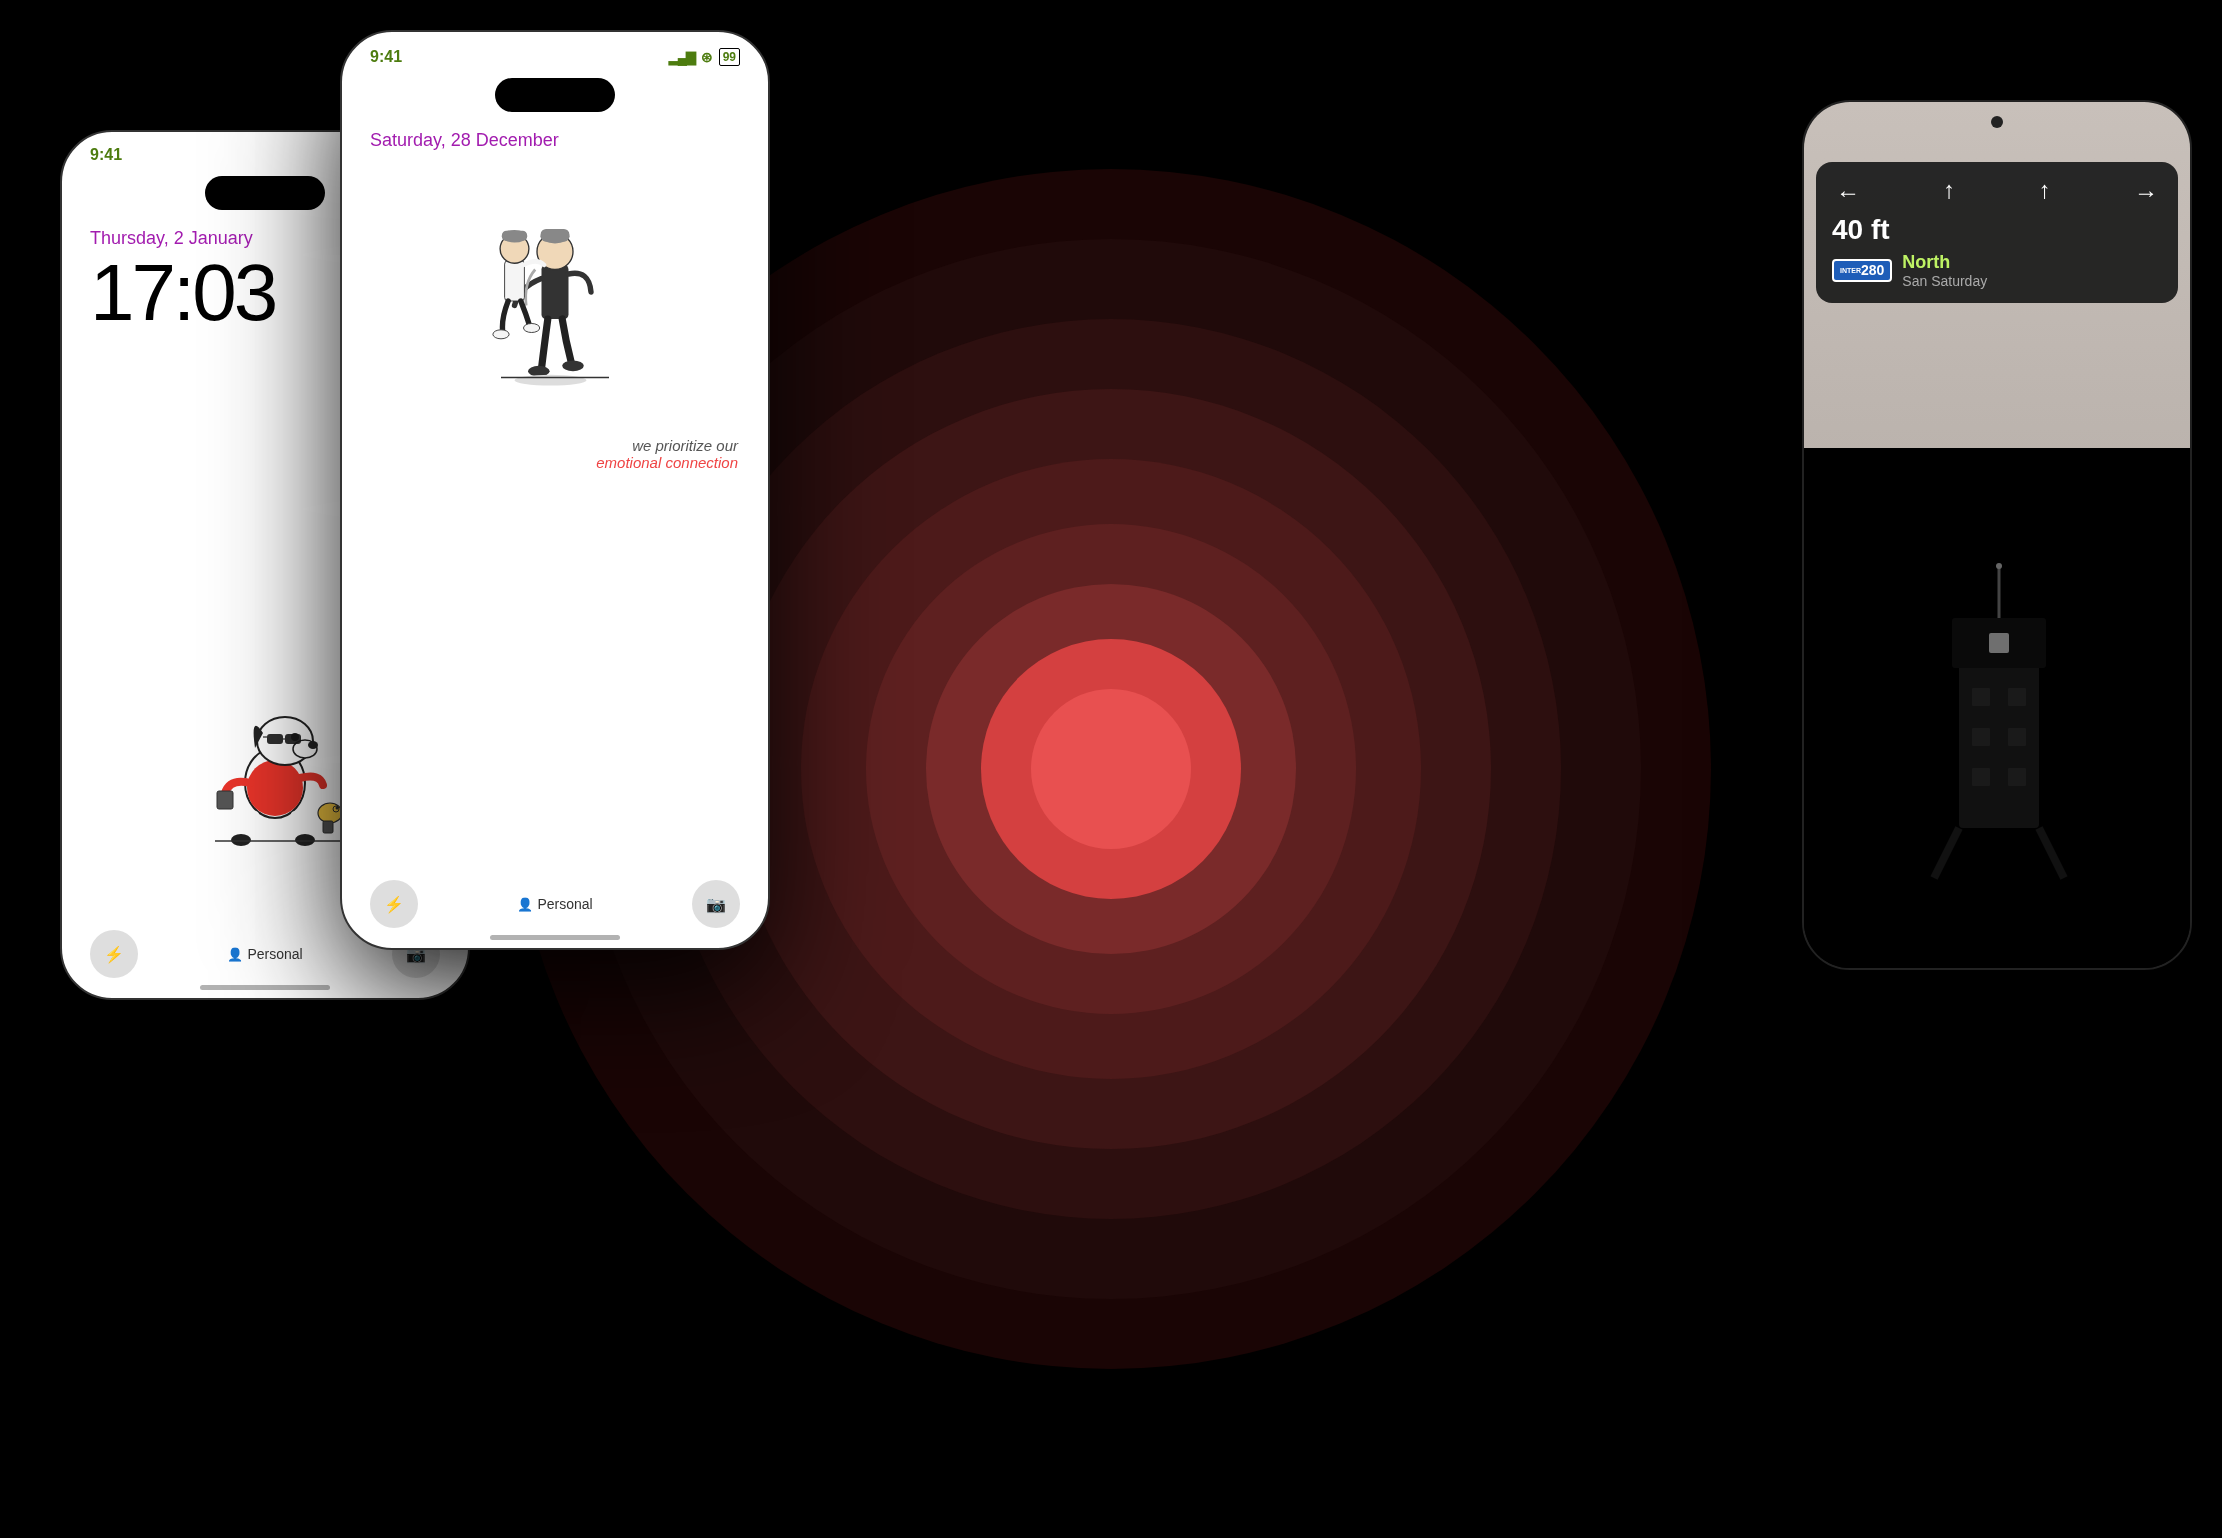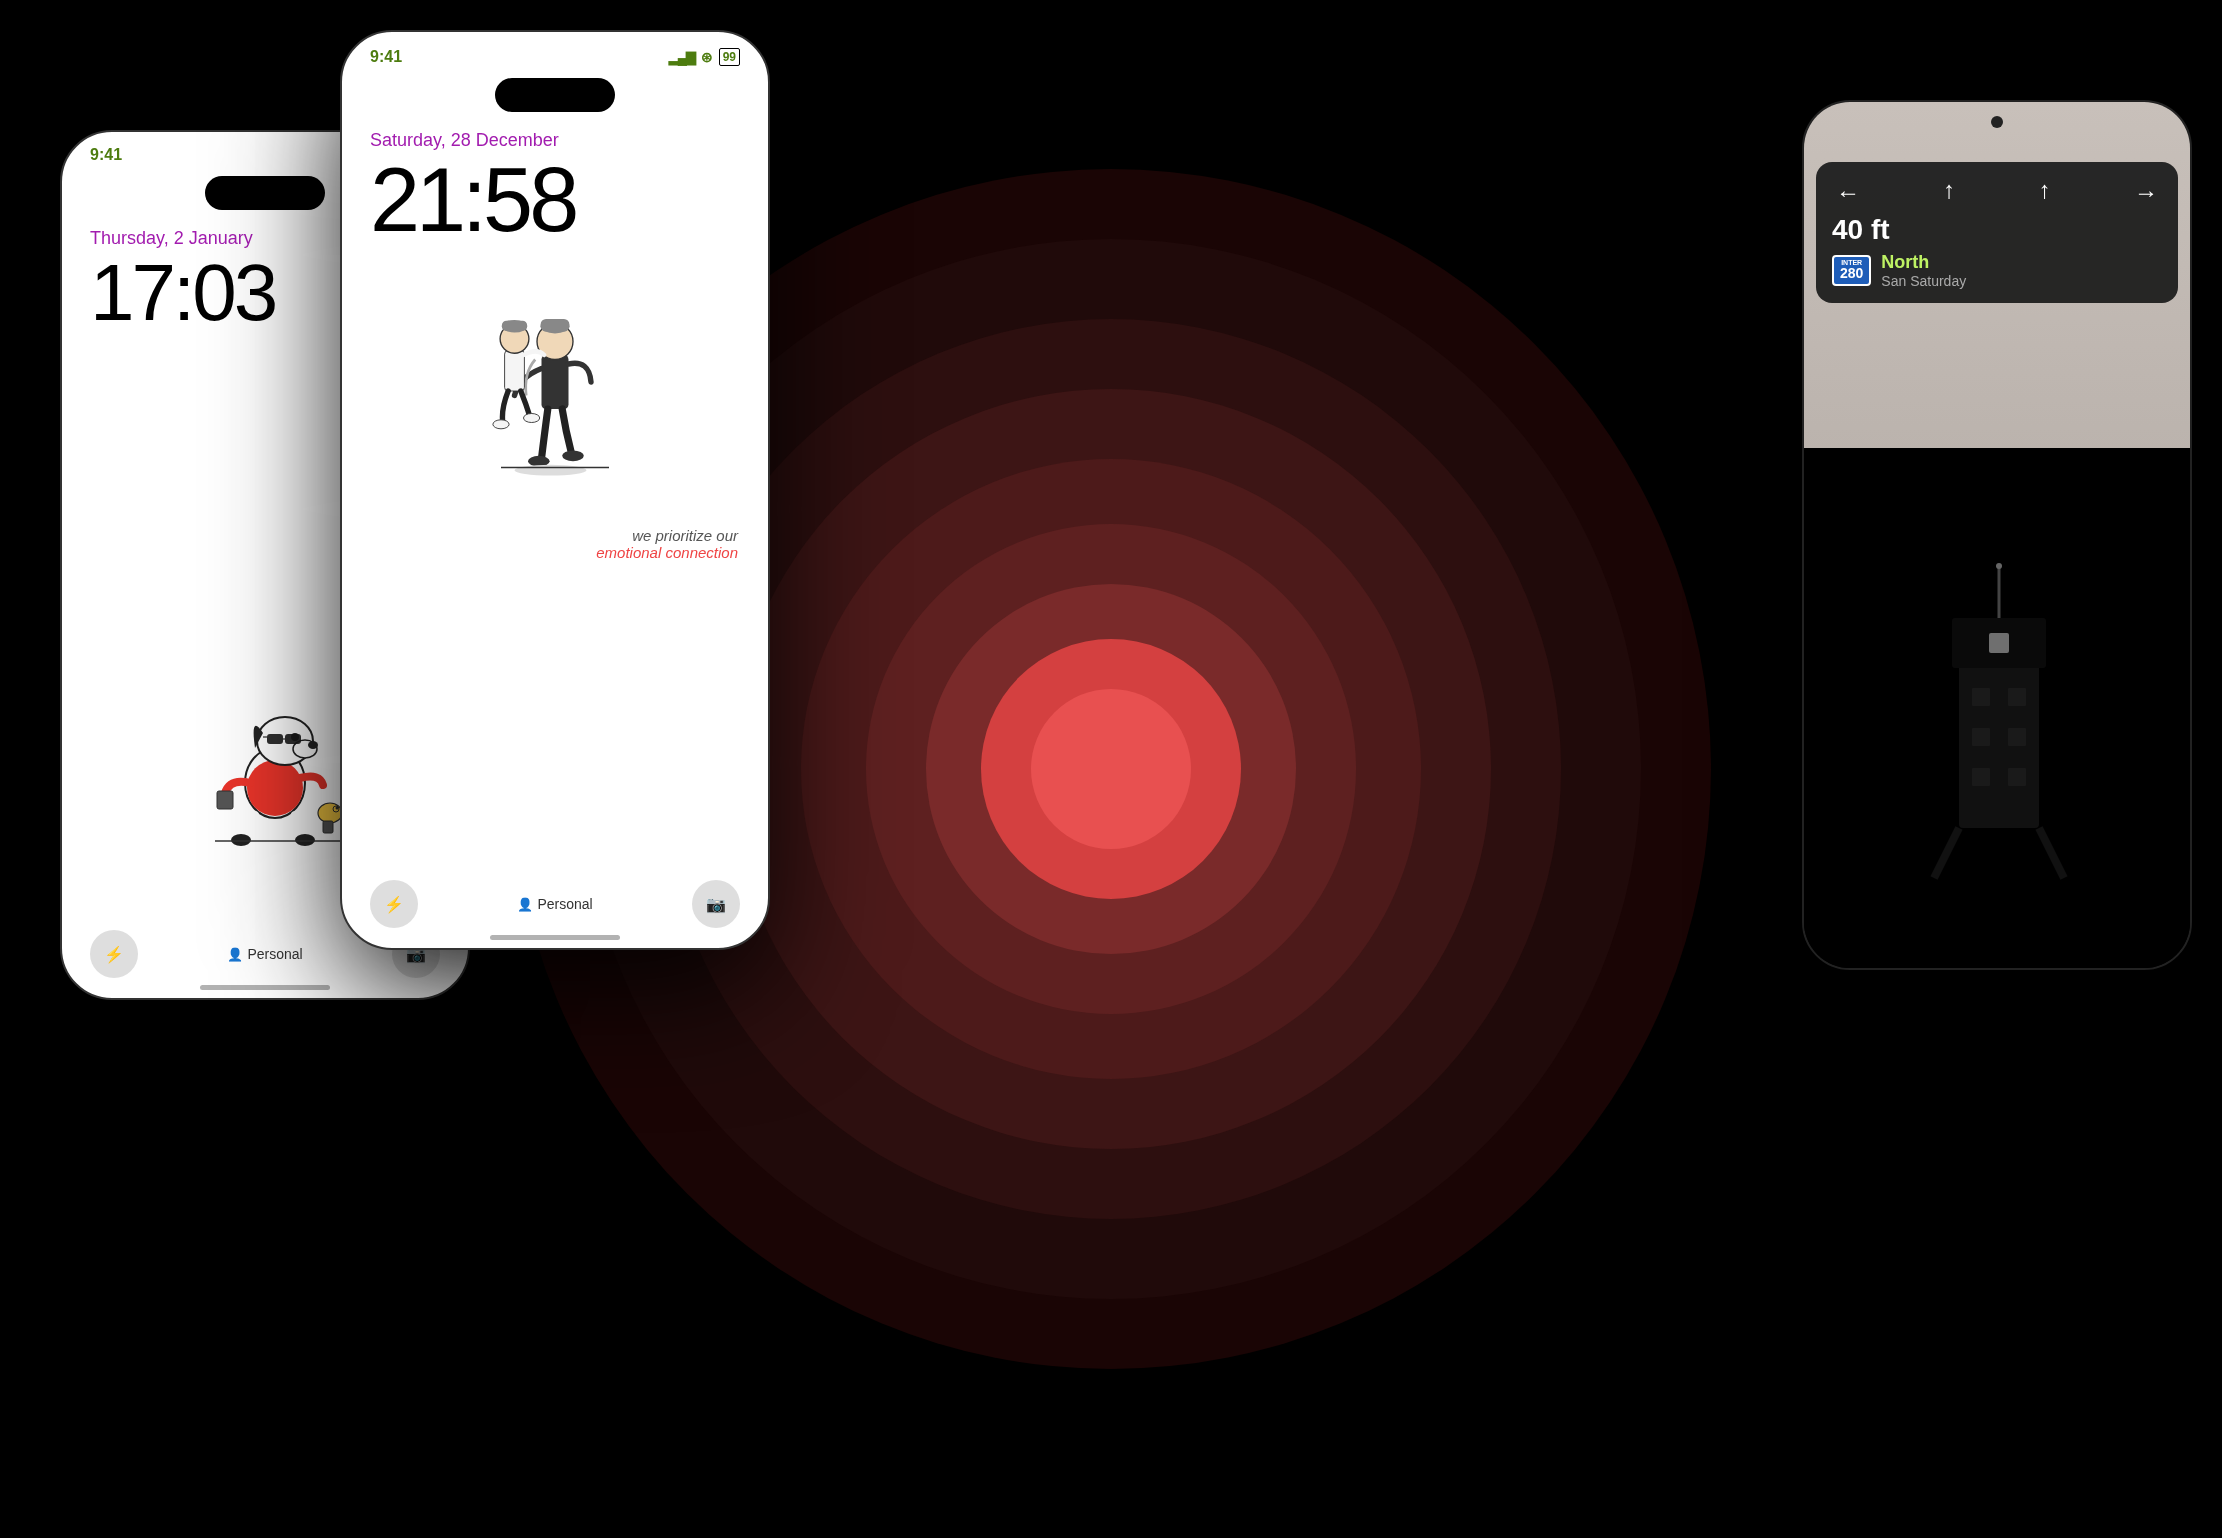--- a/index.html
+++ b/index.html
@@ -231,21 +231,21 @@
       align-items: center;
       gap: 10px;
     }
 
     .highway-badge {
       background: #1E5DB8;
       border: 2px solid #fff;
       border-radius: 4px;
       padding: 2px 6px;
       display: flex;
-      flex-direction: column;
+      flex-direction: row;
       align-items: center;
       min-width: 38px;
     }
 
     .highway-badge-top {
       font-size: 7px;
       color: #fff;
       font-weight: 700;
     }
 
@@ -425,21 +425,20 @@
         <span style="font-size:12px; border:1.5px solid #000; border-radius:2px; padding:1px 3px;">99</span>
       </div>
     </div>
 
     <div class="phone-notch-area">
       <div class="dynamic-island"></div>
     </div>
 
     <div class="lock-screen-content">
       <div class="lock-date">Saturday, 28 December</div>
-      <div class="lock-time-2" style="font-size:90px; font-weight:200; color:#000; line-height:1; letter-spacing:-4px;">21:58</div>
     </div>
 
     <div style="display:flex; justify-content:center; margin-top:10px;">
       <svg viewBox="0 0 200 280" width="180" height="252" xmlns="http://www.w3.org/2000/svg">
 
         <rect x="85" y="100" width="30" height="60" rx="5" fill="#333"></rect>
 
         <circle cx="100" cy="85" r="20" fill="#f0d8b8" stroke="#333" stroke-width="1.5"></circle>
 
         <ellipse cx="100" cy="68" rx="16" ry="8" fill="#888"></ellipse>

